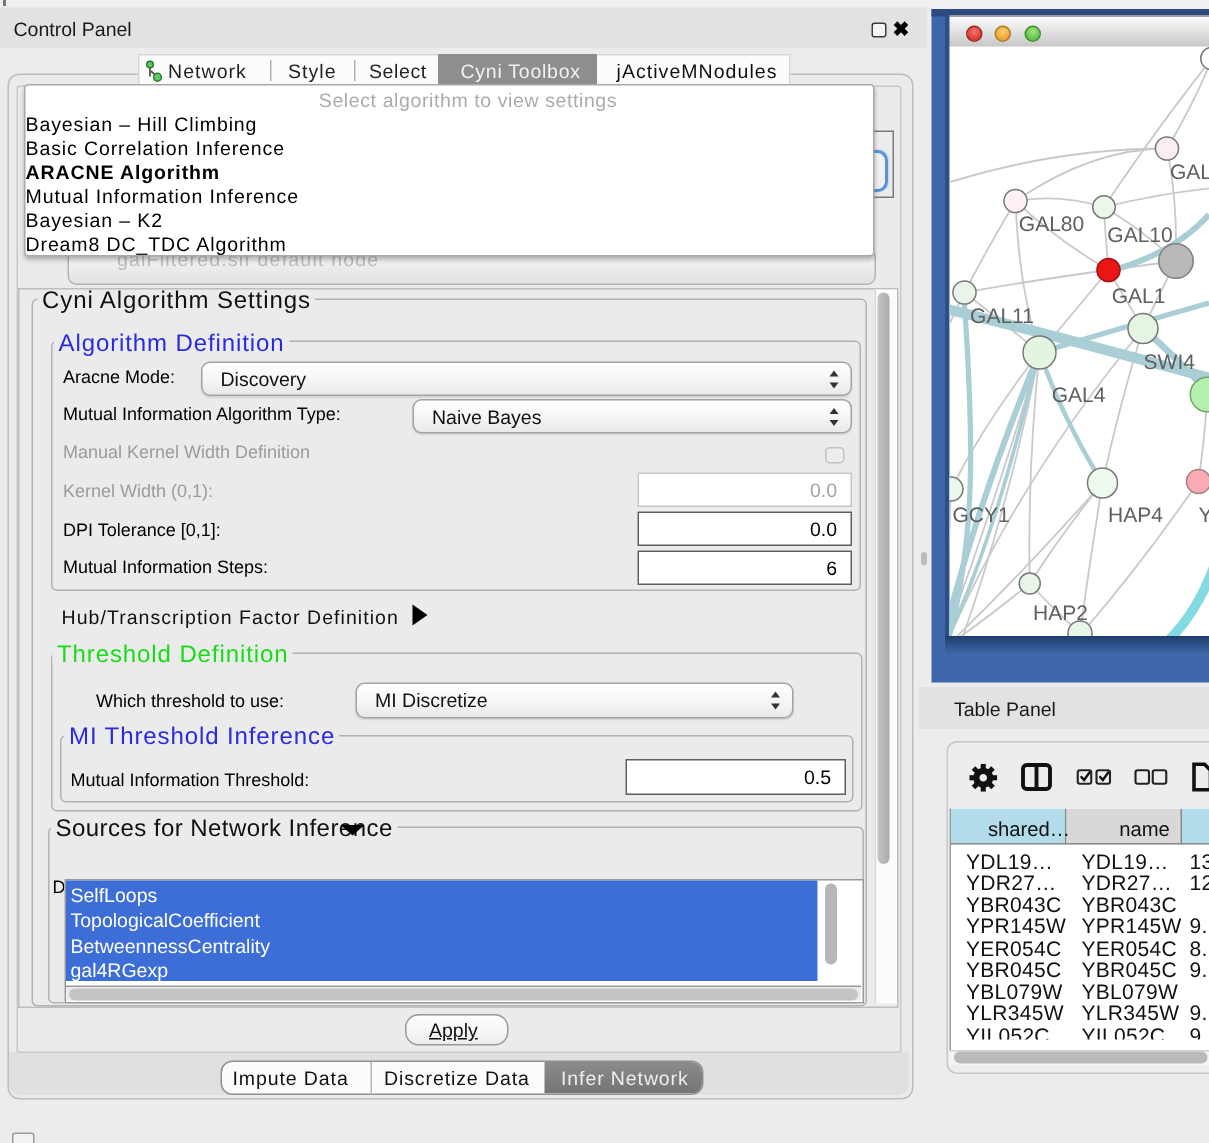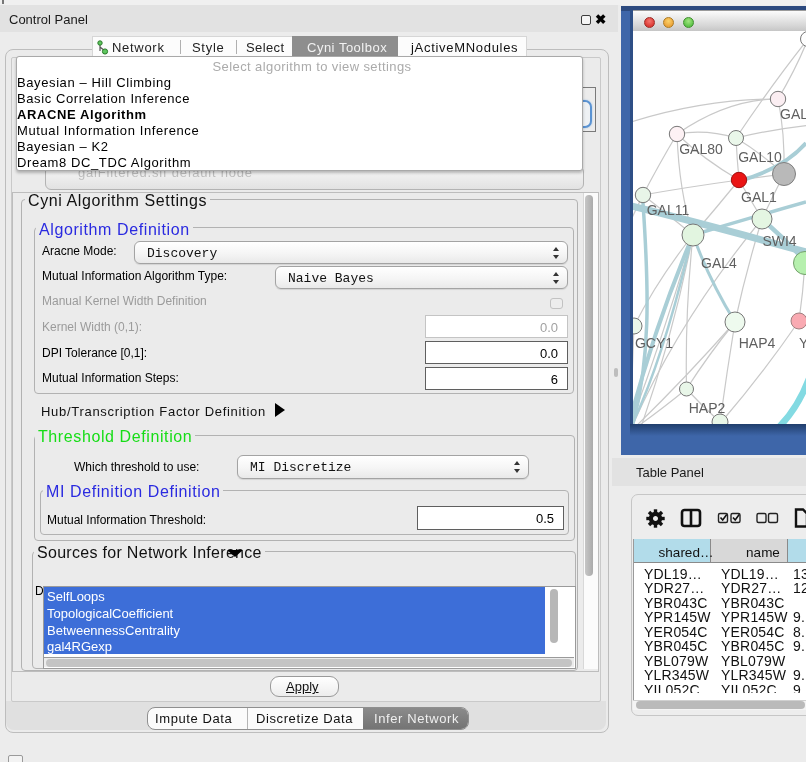--- a/index.html
+++ b/index.html
@@ -5,21 +5,21 @@
 html,body{margin:0;padding:0;}
 body{width:806px;height:762px;position:relative;overflow:hidden;background:#ececec;
   font-family:"Liberation Sans",sans-serif;-webkit-font-smoothing:antialiased;}
 .ab{position:absolute;}
 .t13{font-size:13px;color:#111;white-space:nowrap;}
 .b13{font-size:12px;font-weight:normal;color:#000;white-space:nowrap;}
 .dis{color:#9b9b9b;}
 .groupbox{border:1px solid #b2b2b2;border-radius:4px;}
 .gtitle{font-size:16px;letter-spacing:0.6px;background:#ebebeb;padding:0 3px;white-space:nowrap;line-height:13px;}
 .combo{border:1px solid #a3a3a3;border-radius:6px;background:linear-gradient(#ffffff,#f5f5f5 55%,#e9e9e9);box-shadow:0 1px 1px rgba(0,0,0,.10);}
-.combo .ct{position:absolute;left:12px;top:50%;transform:translateY(-50%);font-size:13px;color:#111;white-space:nowrap;font-family:Liberation Mono, monospace;}
+.combo .ct{position:absolute;left:12px;top:50%;transform:translateY(-50%);font-size:13px;color:#111;white-space:nowrap;}
 .arr{position:absolute;right:7px;top:50%;width:7px;height:12px;transform:translateY(-50%);}
 .arr:before{content:"";position:absolute;left:0;top:0;border-left:3.5px solid transparent;border-right:3.5px solid transparent;border-bottom:4.5px solid #333;}
 .arr:after{content:"";position:absolute;left:0;bottom:0;border-left:3.5px solid transparent;border-right:3.5px solid transparent;border-top:4.5px solid #333;}
 .field{background:#fff;border:1.5px solid #5f5f5f;}
 .field .fv{position:absolute;right:9px;top:50%;transform:translateY(-50%);font-size:13px;color:#000;}
 </style>
 </head>
 <body>
 
 <div class="ab" style="left:0;top:0;width:806px;height:5px;background:#f0f0f0;"></div>
@@ -89,28 +89,28 @@
 <div class="ab b13" style="left:42px;top:371px;">Mutual Information Steps:</div>
 <div class="ab field" style="left:425px;top:367px;width:141px;height:21px;">
     <span class="fv">6</span>
   </div>
 
 <div class="ab t13" style="left:41px;top:404px;letter-spacing:0.7px;">Hub/Transcription Factor Definition</div>
 <div class="ab" style="left:275px;top:403px;width:0;height:0;border-top:7px solid transparent;border-bottom:7px solid transparent;border-left:10px solid #000;"></div>
 
 <div class="ab groupbox" style="left:34px;top:434.5px;width:539px;height:104px;"></div>
 <div class="ab gtitle" style="left:35px;top:430px;color:#16dd16;">Threshold Definition</div>
-<div class="ab b13" style="left:74px;top:460px;">Which threshold to use:</div>
+<div class="ab b13" style="left:64px;top:460px;">Which threshold to use:</div>
 <div class="ab combo" style="left:237px;top:455px;width:290px;height:22px;">
     <span class="ct">MI Discretize</span>
     <span class="arr"></span>
   </div>
 
 <div class="ab groupbox" style="left:40px;top:490px;width:527px;height:43px;"></div>
-<div class="ab gtitle" style="left:43px;top:484.5px;color:#2a2ae0;">MI Definition Definition</div>
+<div class="ab gtitle" style="left:43px;top:484.5px;color:#2a2ae0;">MI Threshold Inference</div>
 <div class="ab b13" style="left:47px;top:513px;">Mutual Information Threshold:</div>
 <div class="ab field" style="left:417px;top:506px;width:145px;height:22px;">
     <span class="fv">0.5</span>
   </div>
 
 <div class="ab groupbox" style="left:32px;top:551px;width:542px;height:116px;"></div>
 <div class="ab gtitle" style="left:34px;top:546px;letter-spacing:0.3px;color:#111;">Sources for Network Inference</div>
 <div class="ab" style="left:227px;top:550px;width:0;height:0;border-left:8px solid transparent;border-right:8px solid transparent;border-top:7.5px solid #000;"></div>
 <div class="ab b13" style="left:35px;top:584px;">Data Attributes</div>
 

